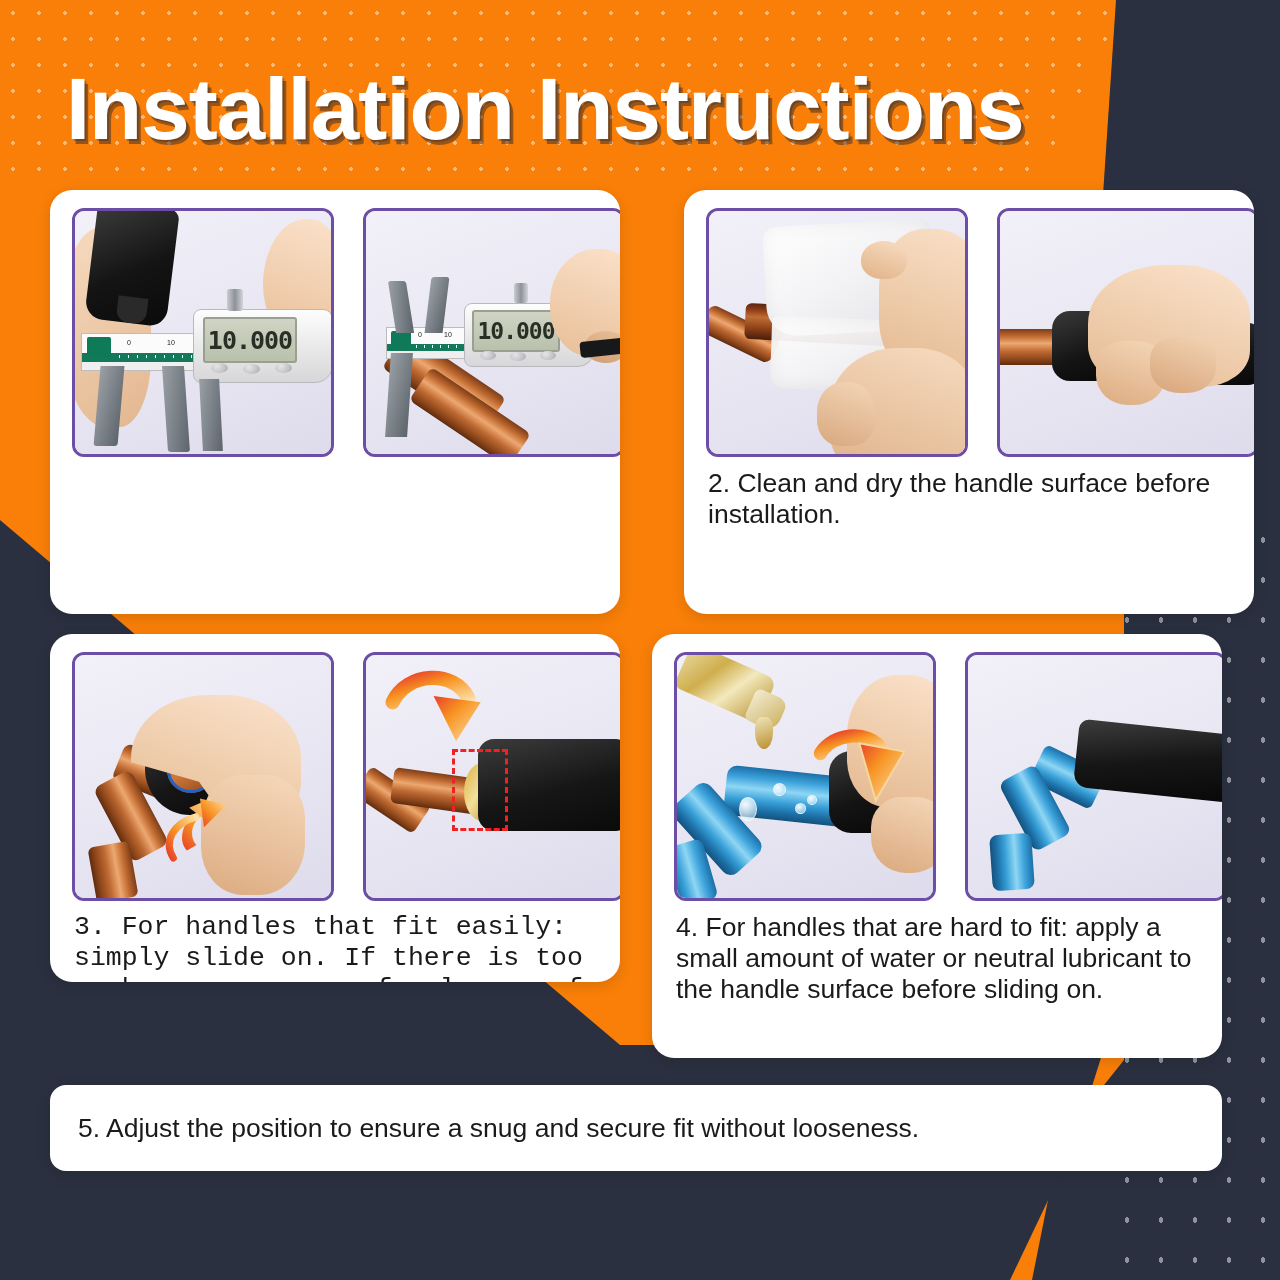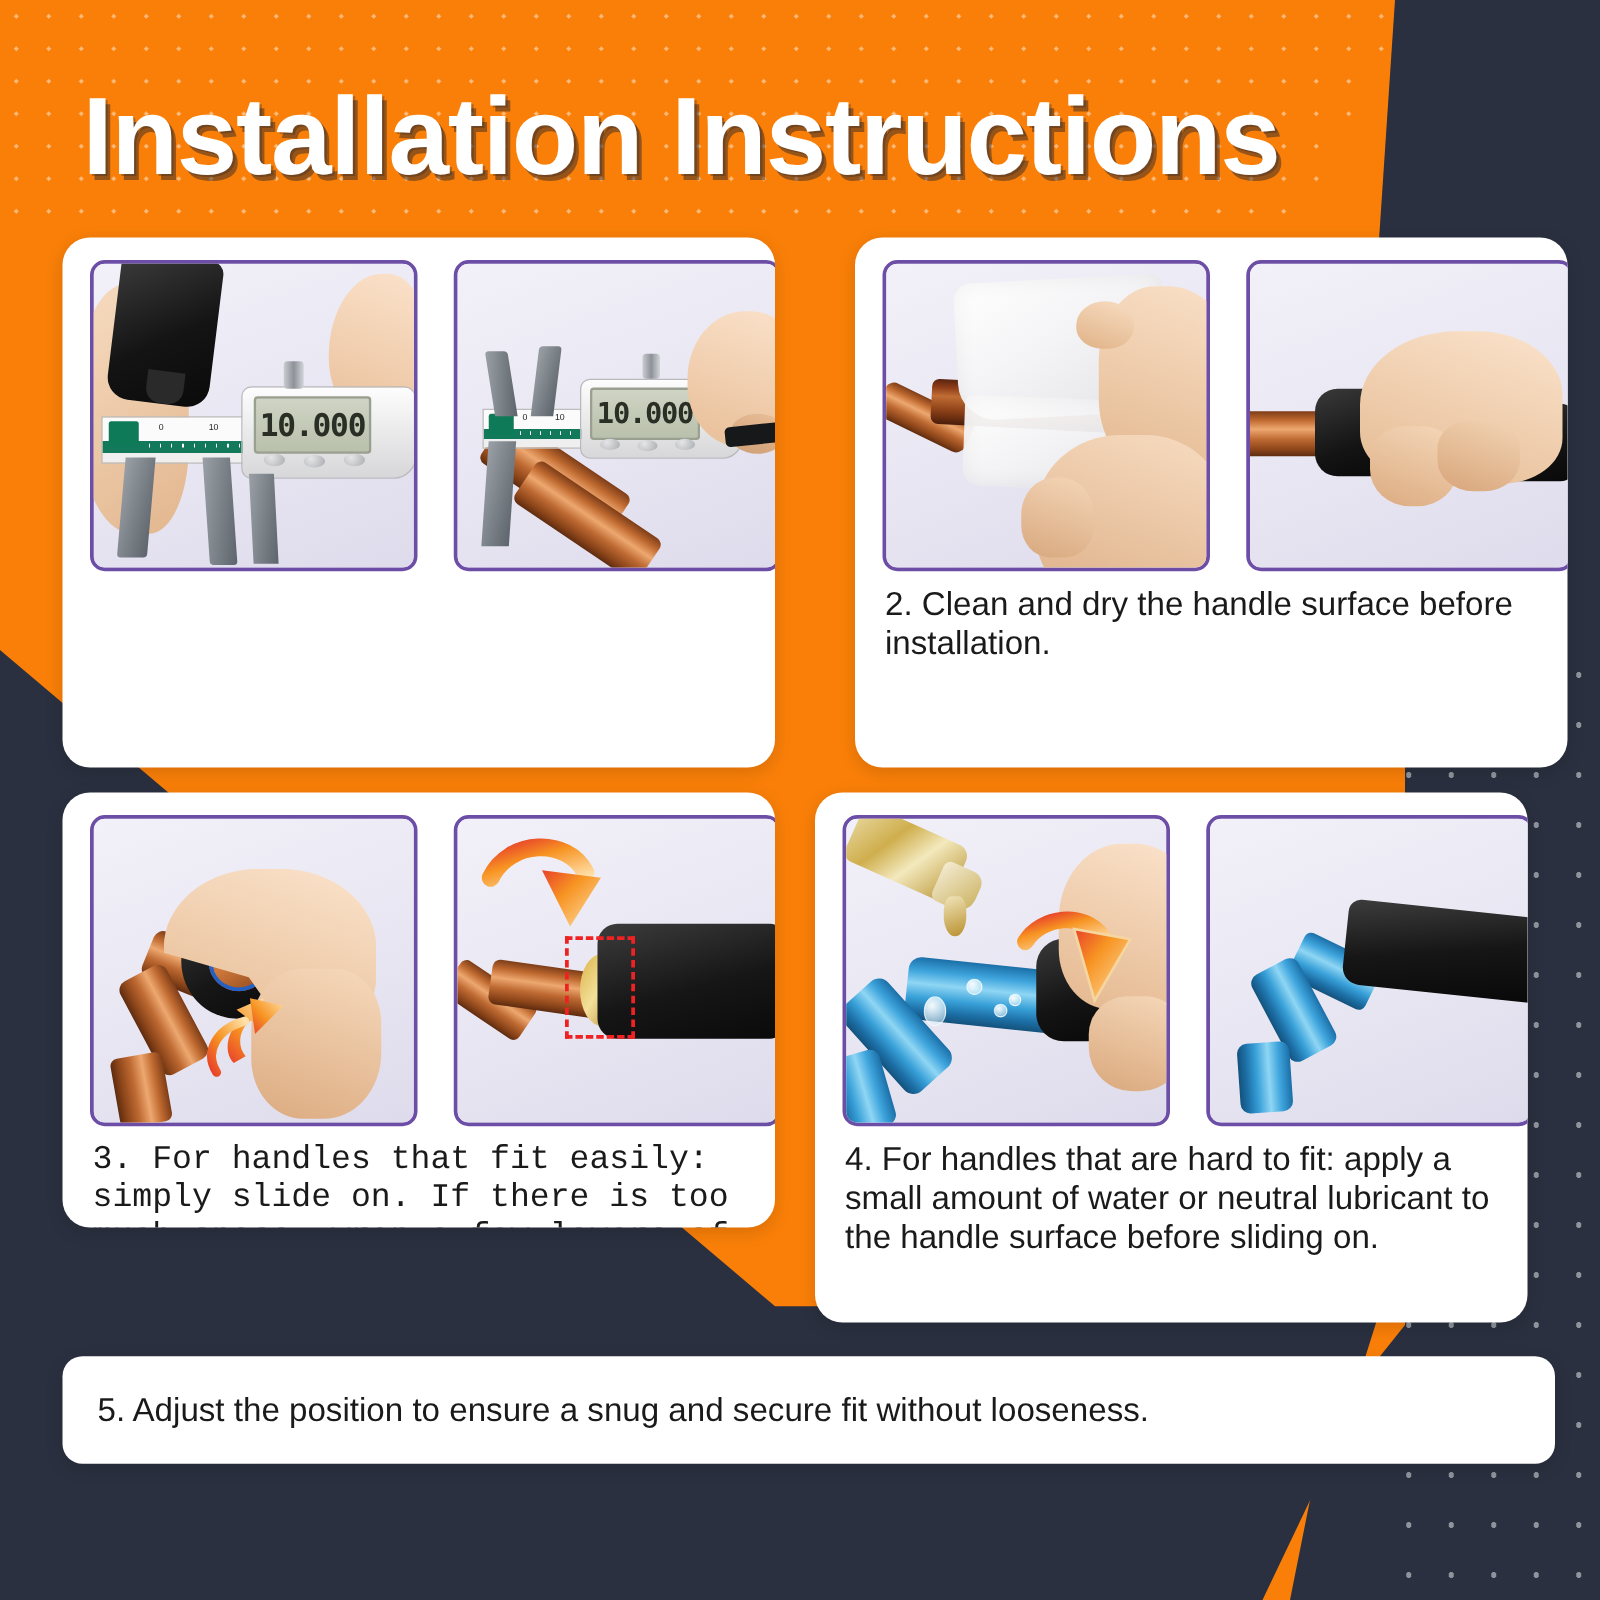--- a/index.html
+++ b/index.html
@@ -58,21 +58,21 @@
   
   .card{
     position:absolute;background:#fff;border-radius:22px;
     box-shadow:0 4px 14px rgba(0,0,0,.13);
     overflow:hidden;
   }
   .card-tl{left:50px;top:190px;width:570px;height:424px;}
   .card-tr{left:652px;top:190px;width:570px;height:424px;margin-left:32px;}
   .card-bl{left:50px;top:634px;width:570px;height:348px;font-family:Liberation Mono, monospace;}
   .card-br{left:652px;top:634px;width:570px;height:424px;}
-  .card-wide{left:50px;top:1085px;width:1172px;height:86px;border-radius:16px;padding-left:22px;}
+  .card-wide{left:50px;top:1085px;width:1172px;height:86px;border-radius:16px;}
 
   .pics{position:absolute;left:22px;top:18px;display:flex;gap:29px;}
   .pic{
     width:256px;height:243px;border:3px solid #6d4ea6;border-radius:12px;
     background:#eceaf4;position:relative;overflow:hidden;
   }
   .pic-inner{position:absolute;inset:0;}
   .caption{
     position:absolute;left:24px;top:278px;right:18px;
     font-size:26.5px;line-height:31px;color:#1a1a1a;

